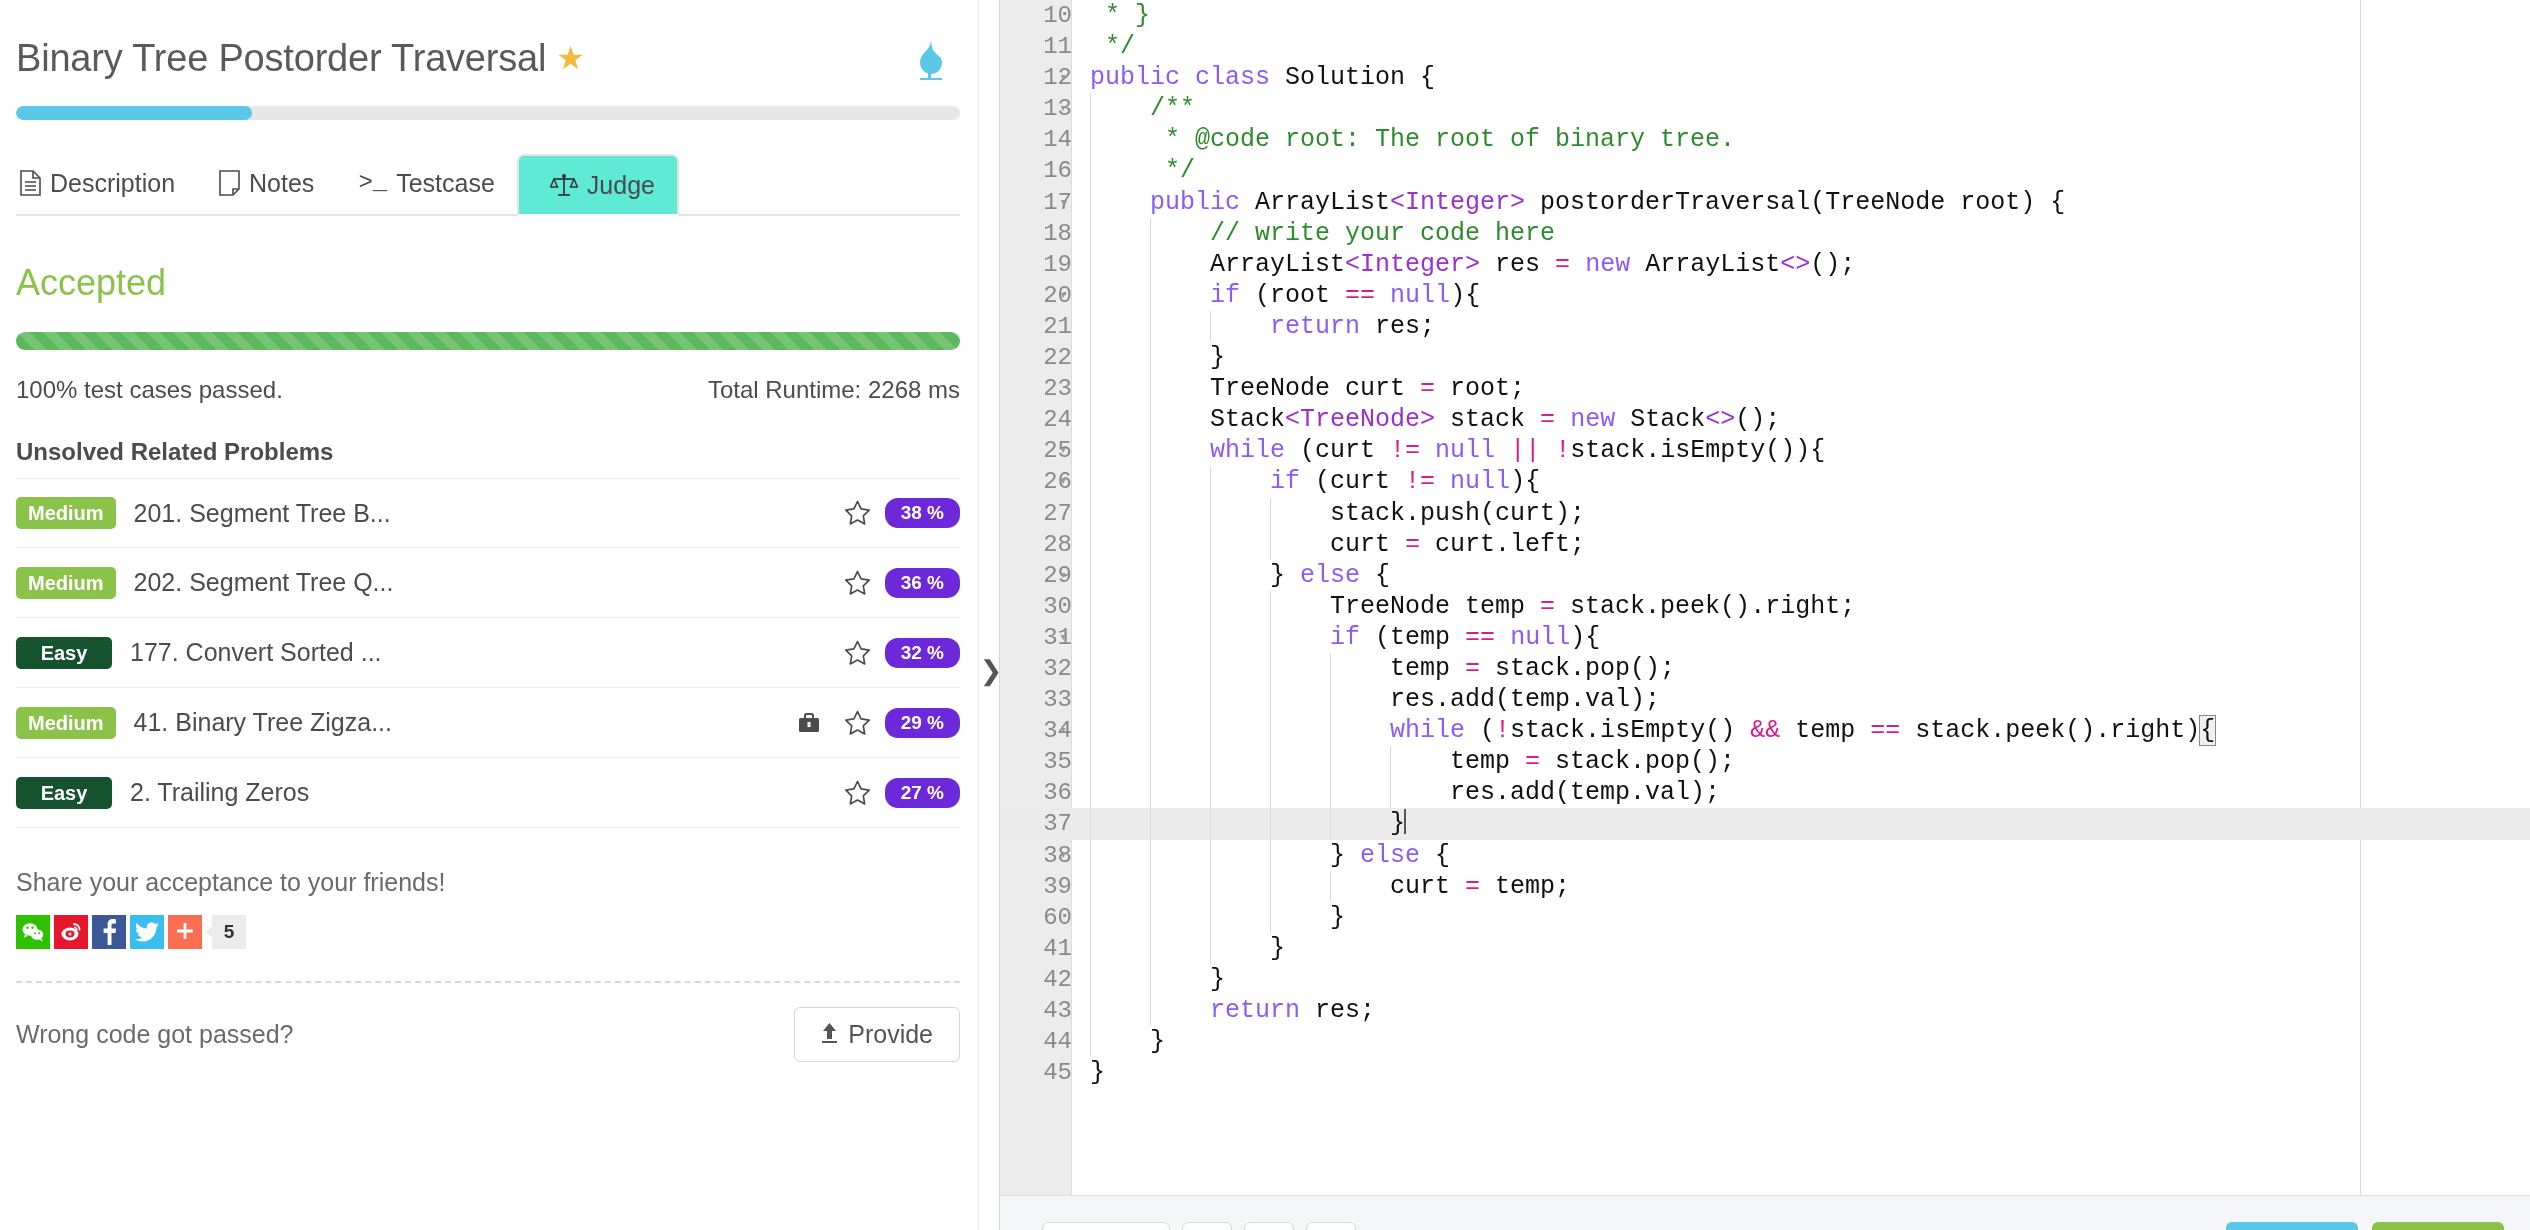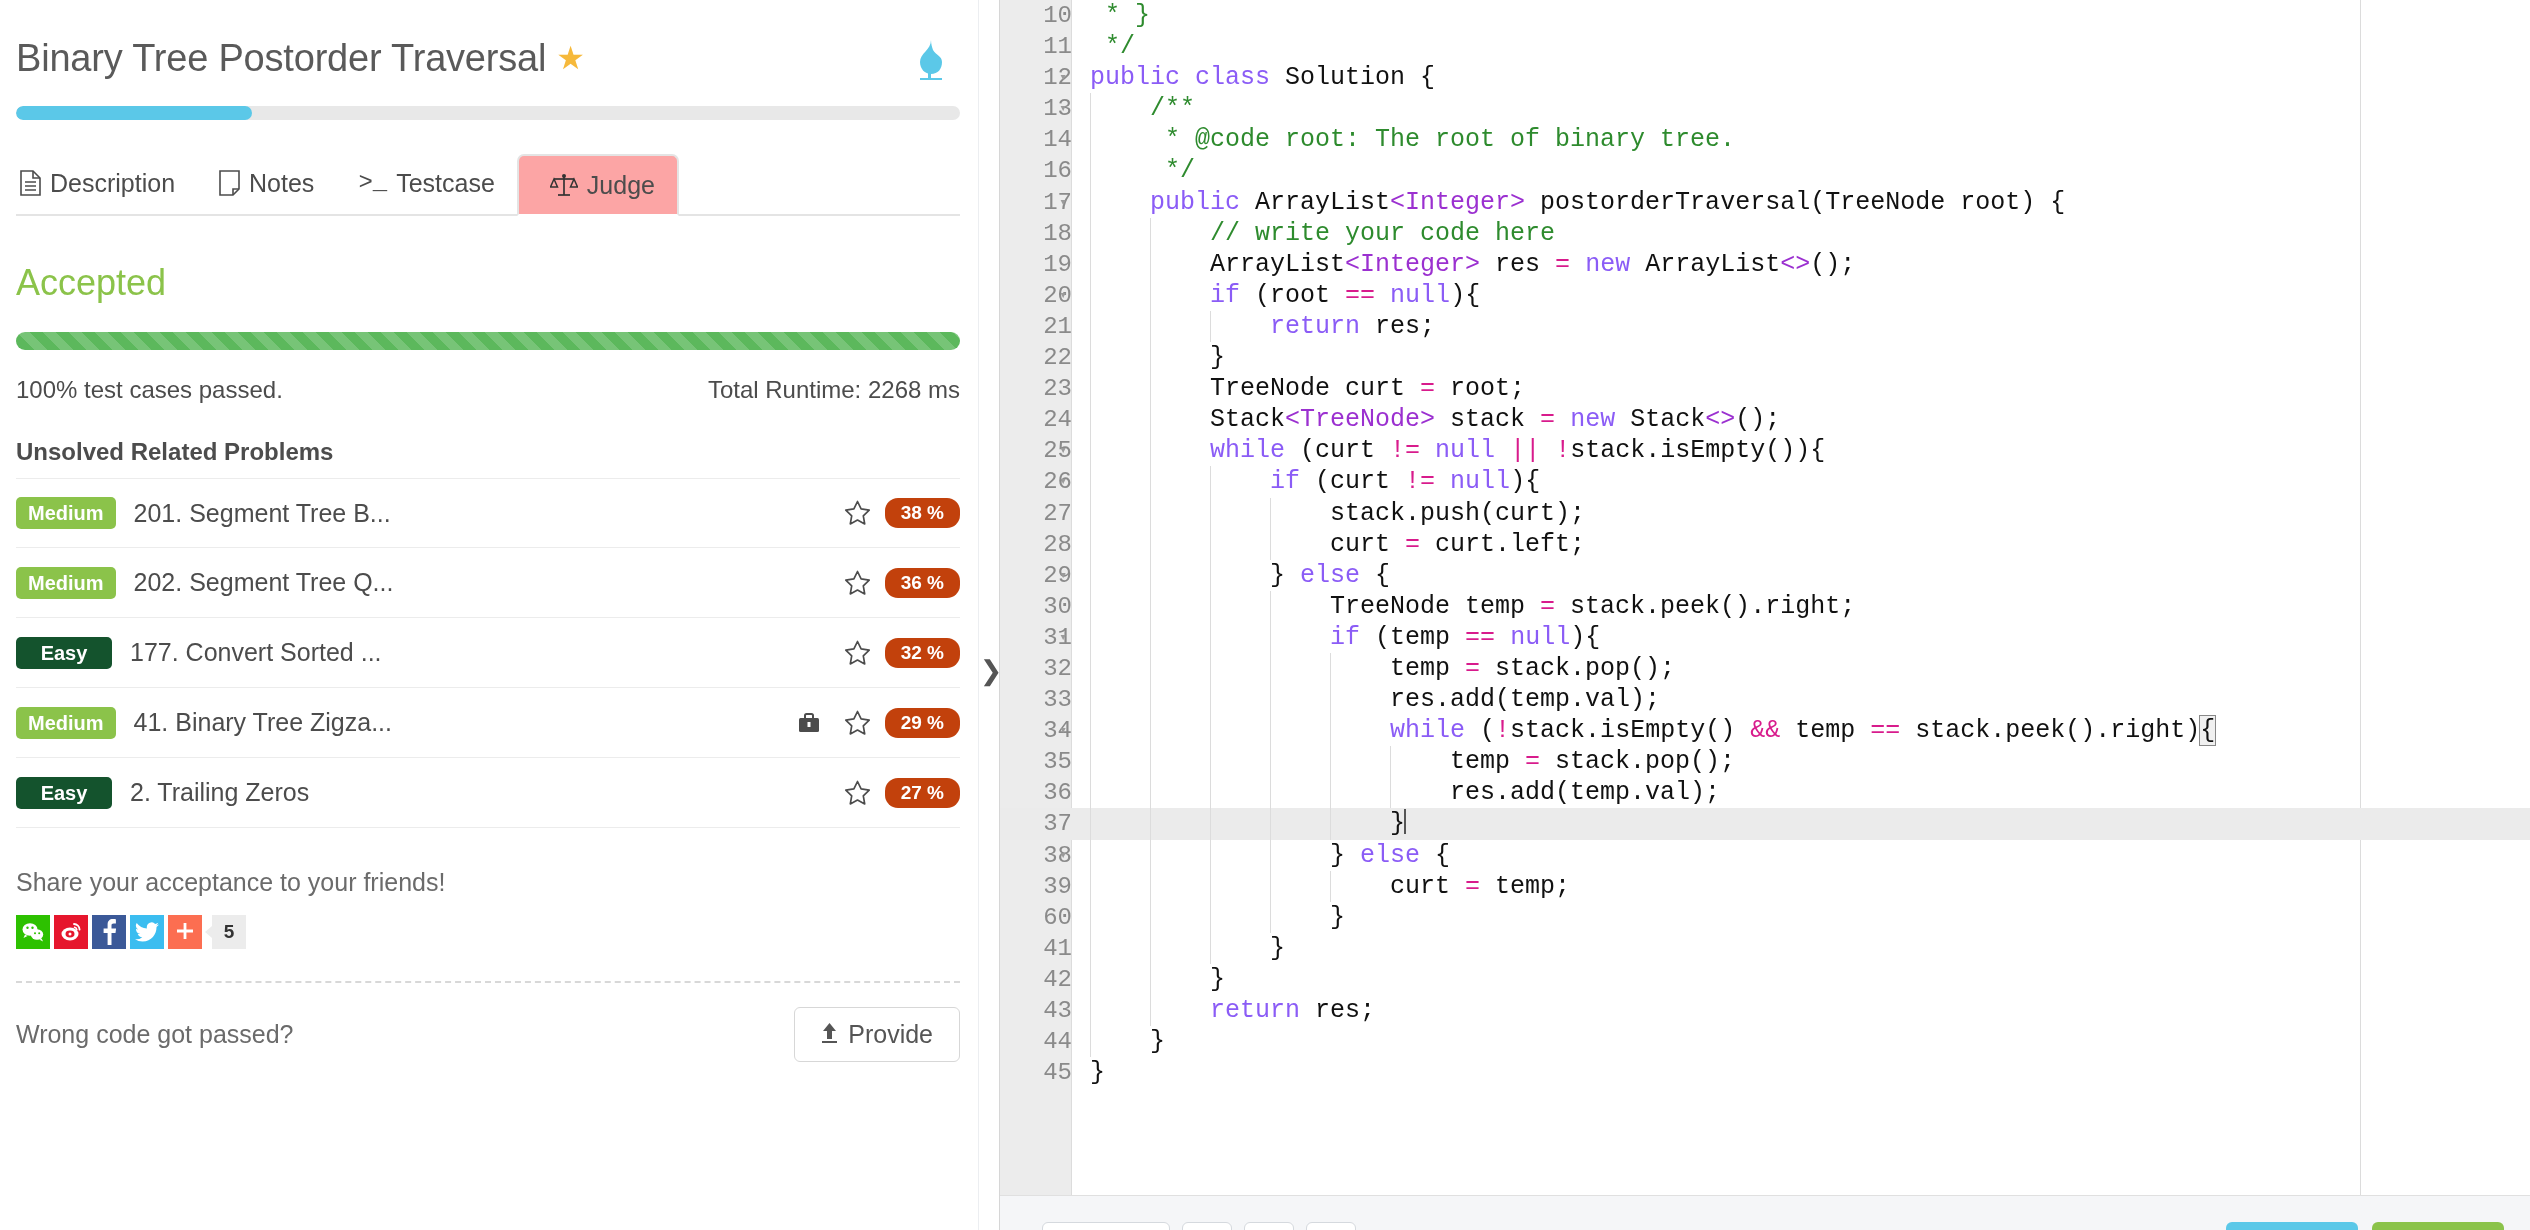--- a/index.html
+++ b/index.html
@@ -47,21 +47,21 @@
     position: relative;
   }
   .tab {
     display: flex; align-items: center; gap: 9px;
     font-size: 25px; color: #4c4c4c; padding: 0 22px; height: 62px;
     line-height: 62px; cursor: pointer; position: relative; white-space: nowrap;
   }
   .tab:first-child { padding-left: 4px; }
   .tab.active {
     border: 2px solid #e4e4e4; border-bottom: 2px solid #fff;
-    border-radius: 7px 7px 0 0; margin-bottom: -2px; background: #fca5a5; padding-left: 31px;
+    border-radius: 7px 7px 0 0; margin-bottom: -2px; background: #5eead4; padding-left: 31px;
   }
   .tab-ico { display: inline-flex; align-items: center; }
   .tab-ico svg { display: block; }
   .tab-ico-text { font-family: "Liberation Mono", monospace; font-size: 24px; color: #4c4c4c; }
 
   .verdict {
     margin-top: 46px; font-size: 36px; color: #8bc34a; font-weight: 400;
   }
   .striped-bar {
     margin-top: 28px; height: 18px; border-radius: 9px; width: 944px;
@@ -91,21 +91,21 @@
   .diff-badge {
     font-size: 20px; color: #fff; font-weight: bold; border-radius: 5px;
     padding: 5px 12px; min-width: 96px; text-align: center; line-height: 1.1;
   }
   .diff-medium { background: #8bc34a; }
   .diff-easy { background: #14532d; }
   .rel-name { font-size: 25px; color: #4c4c4c; margin-left: 18px; flex: 1; white-space: nowrap; }
   .rel-bag { margin-right: 24px; display: inline-flex; }
   .rel-star { margin-right: 14px; display: inline-flex; }
   .rate-pill {
-    background: #c2410c; color: #fff; font-size: 19px; font-weight: bold;
+    background: #6d28d9; color: #fff; font-size: 19px; font-weight: bold;
     border-radius: 13px; padding: 4px 16px; min-width: 74px; text-align: center;
   }
 
   .share-head { margin-top: 40px; font-size: 25px; color: #6b6b6b; }
   .share-icons { margin-top: 18px; display: flex; align-items: center; }
   .sh {
     width: 34px; height: 34px; display: inline-flex; align-items: center;
     justify-content: center; color: #fff; margin-right: 4px;
     font-size: 22px; font-weight: bold; font-family: "DejaVu Sans", sans-serif;
   }

